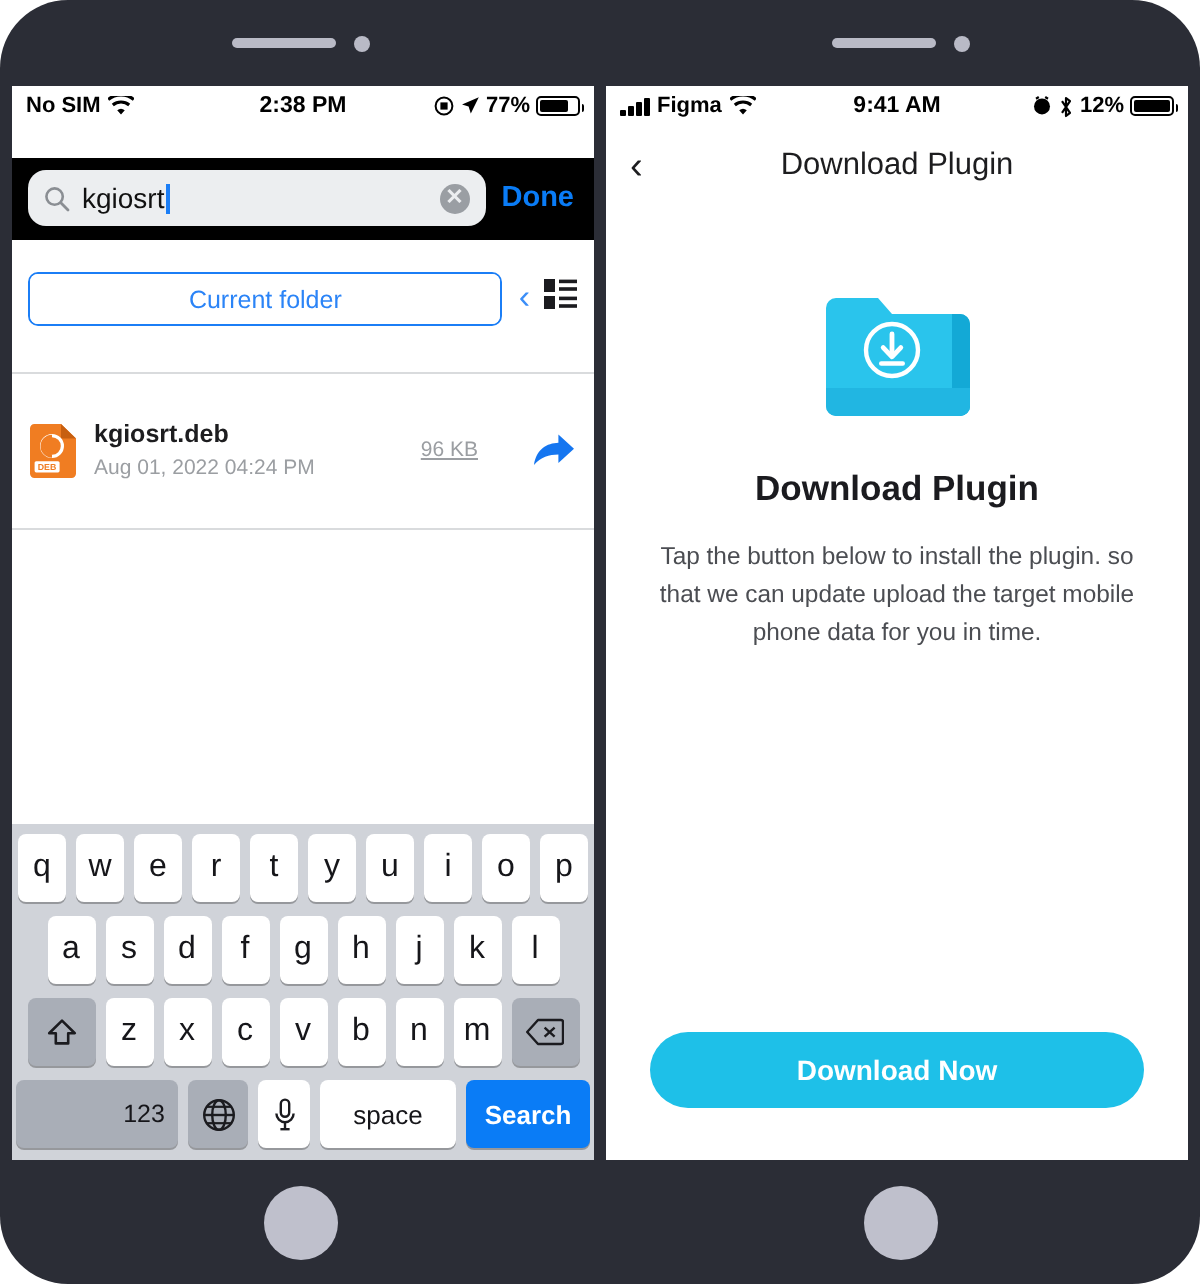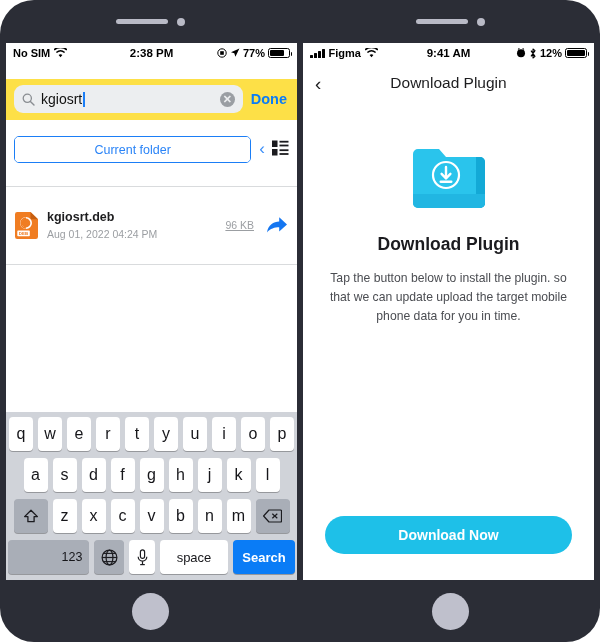--- a/index.html
+++ b/index.html
@@ -87,21 +87,21 @@
   .batt:after {
     content:""; position:absolute; right:-3.2px; top:3px;
     width:1.6px; height:4px; background:#000; border-radius:0 1px 1px 0;
   }
   .batt span { display:block; height:100%; background:#000; border-radius:1px; }
 
   
   .searchwrap {
     display: flex; align-items: center; gap: 8px;
     padding: 6px 8px 7px 8px;
-    background: #fde047;
+    background: #000000;
   }
   .searchfield {
     flex: 1 1 auto;
     display: flex; align-items: center; gap: 6px;
     background: #eceef0;
     border-radius: 9px;
     height: 28px;
     padding: 0 8px;
     box-sizing: border-box;
   }
@@ -149,21 +149,21 @@
 
   
   .filerow {
     display: flex; align-items: center; gap: 9px;
     padding: 7px 9px 8px 9px;
   }
   .debicon { width: 23px; height: 27px; position: relative; flex: 0 0 auto; }
   .fileinfo { flex: 1 1 auto; min-width: 0; }
   .fname { font-size: 12.5px; color: #1d1d1f; font-weight: bold; line-height: 1.25; }
   .fdate { font-size: 10.5px; color: #9b9ea2; margin-top: 2px; line-height: 1.2; }
-  .fsize { font-size: 10.5px; color: #9b9ea2; flex: 0 0 auto; margin-right: 3px; text-decoration: underline; }
+  .fsize { font-size: 10.5px; color: #9b9ea2; flex: 0 0 auto; margin-right: 18px; text-decoration: underline; }
   .sharebtn { flex: 0 0 auto; display: flex; align-items: center; }
 
   .filelist-fill { flex: 1 1 auto; background: #fff; }
 
   
   .keyboard {
     background: #d0d3d9;
     padding: 5px 2px 4px 2px;
     box-sizing: border-box;
   }

